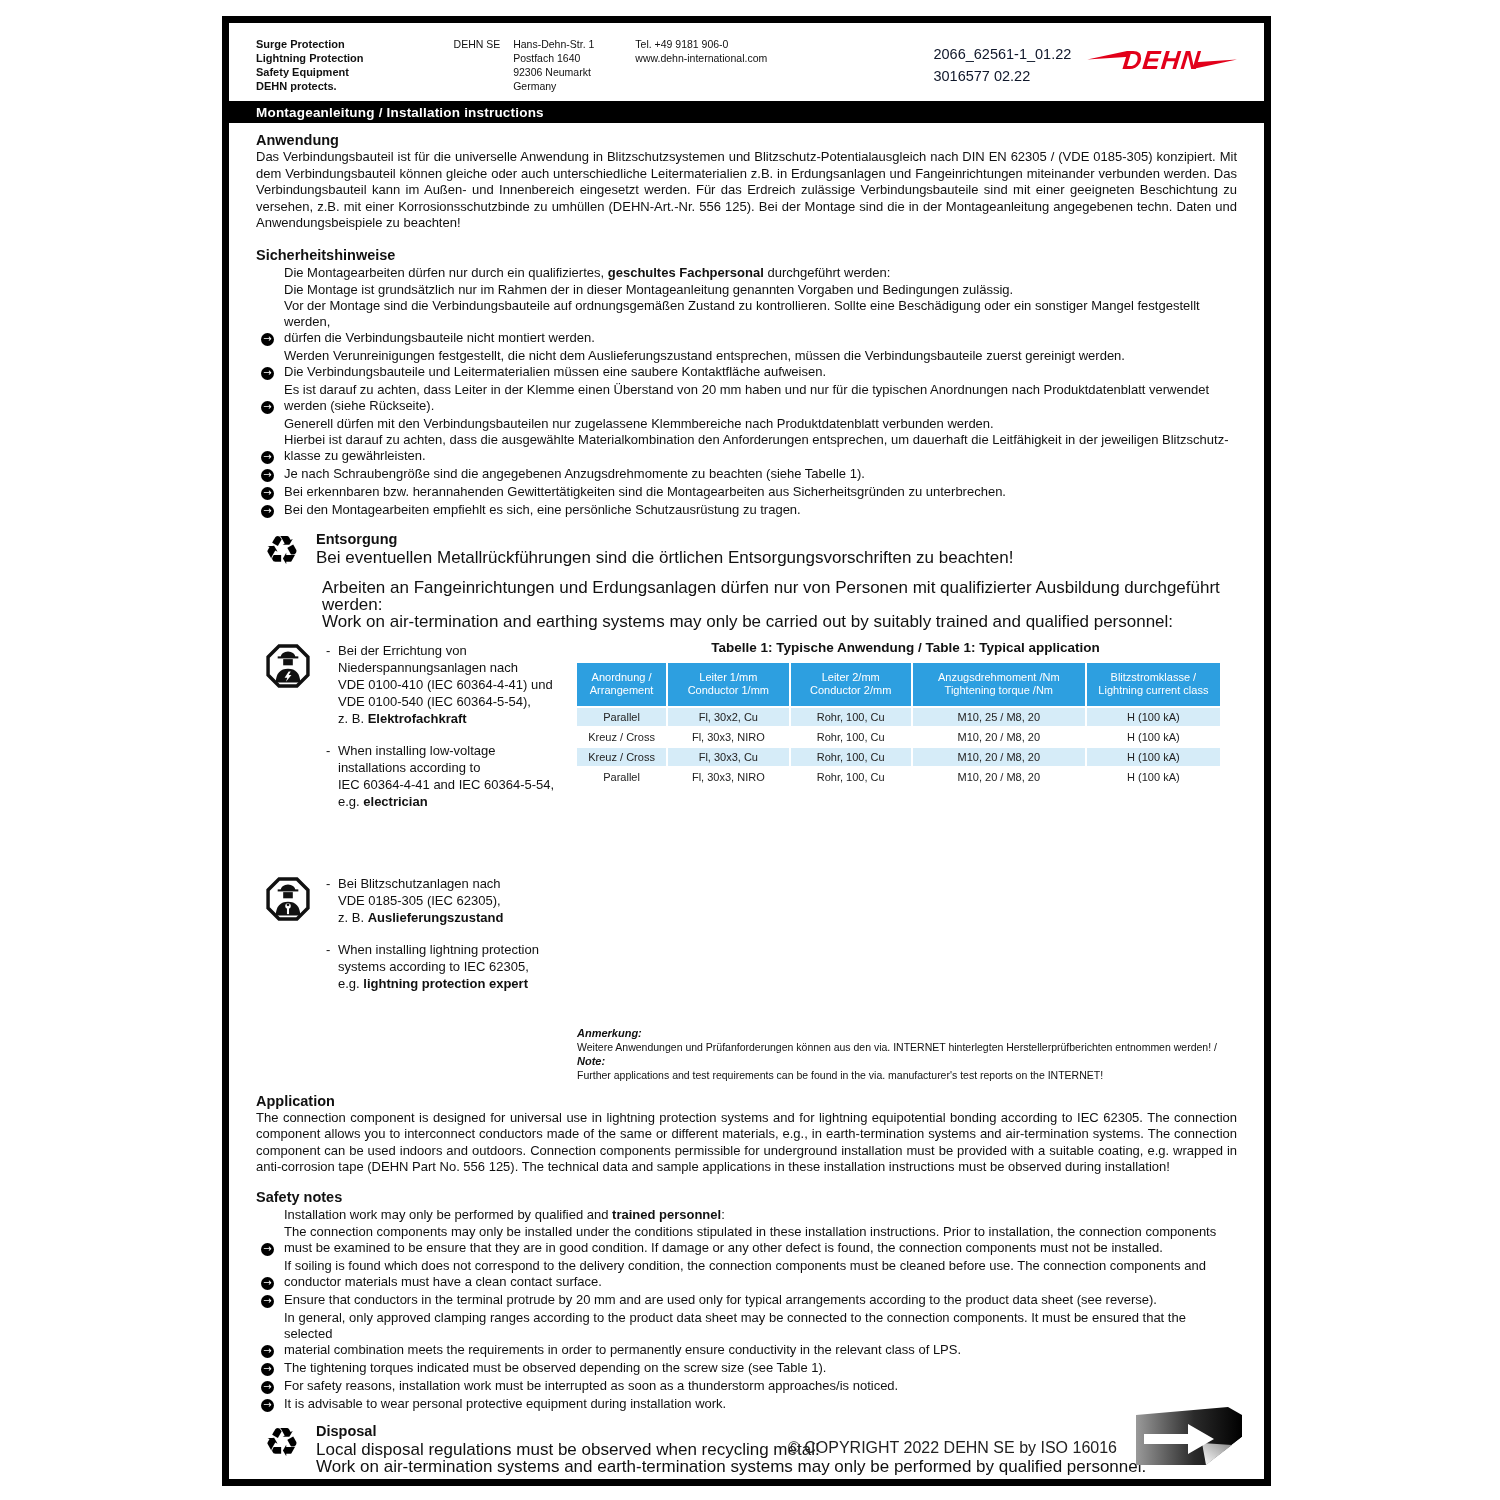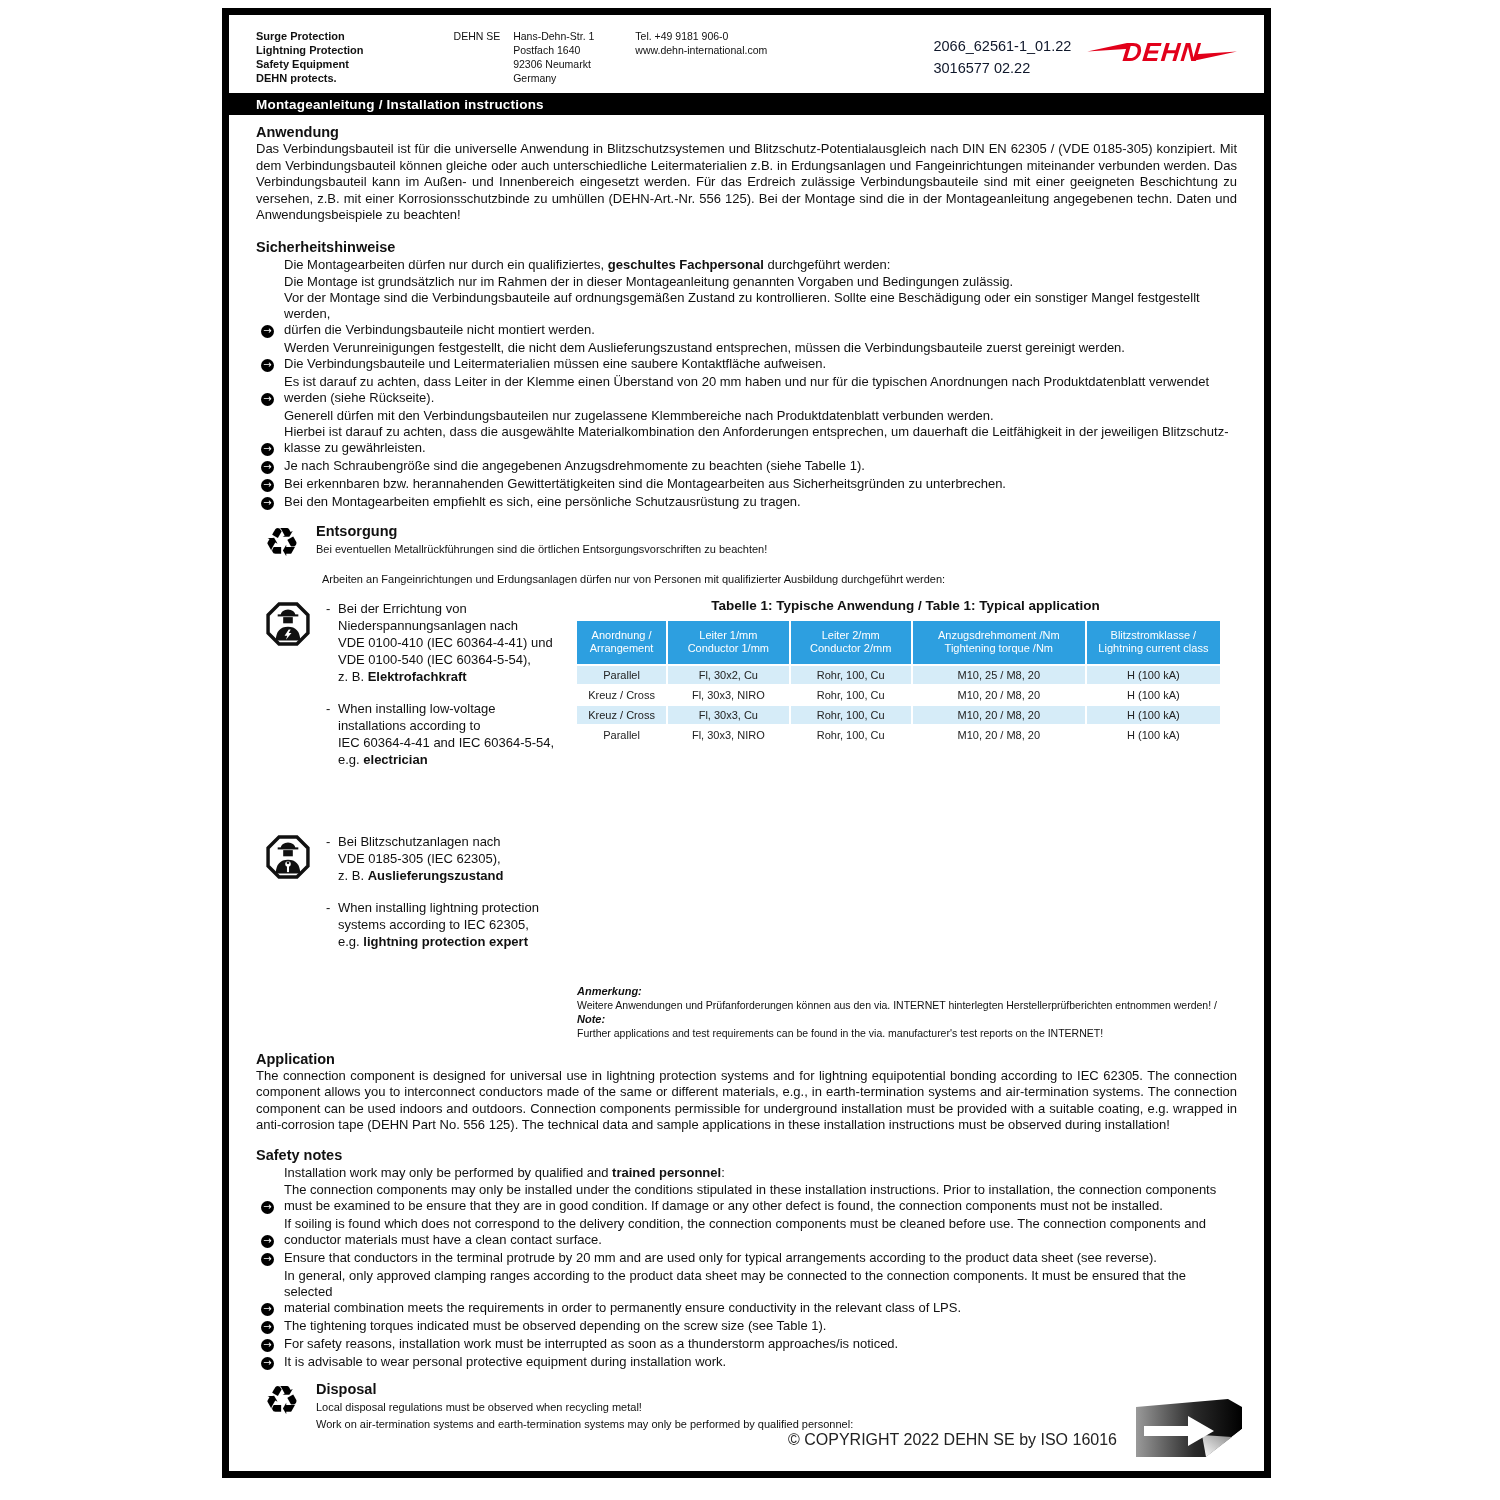--- a/index.html
+++ b/index.html
@@ -3,21 +3,21 @@
 <meta charset="utf-8">
 <style>
   :root{
     --brand:#e2001a;
     --table-head:#2d9fe0;
     --row-alt:#d6ecf8;
     --ink:#111;
   }
   *{margin:0;padding:0;box-sizing:border-box;}
   html,body{width:1500px;height:1500px;background:#fff;font-family:"Liberation Sans",sans-serif;color:var(--ink);}
-  .canvas{position:relative;width:1500px;height:1280px;background:#fff;}
+  .canvas{position:relative;width:1500px;height:1280px;background:#fff;margin-top:8px;}
   .page{
     position:absolute;left:222px;top:8px;width:1049px;height:1470px;
     border:7px solid #000;background:#fff;
   }
   .pad{padding-left:27px;padding-right:27px;}
 
   
   .header-top{display:flex;align-items:flex-start;padding:14px 27px 0 27px;}
   .h-tagline{width:168px;font-size:11px;font-weight:bold;line-height:14px;}
   .h-company{width:98px;font-size:10.5px;line-height:14px;padding-left:36px;}
@@ -44,21 +44,21 @@
   .bul{flex:none;width:13px;height:13px;border-radius:50%;background:#000;color:#fff;
     display:flex;align-items:center;justify-content:center;margin:2px 10px 0 5px;}
   .bul::before{content:"\2192";font-size:10px;line-height:1;font-family:"DejaVu Sans",sans-serif;}
   .b-text{font-size:13px;line-height:16px;white-space:pre-line;}
 
   
   .icon-block{display:flex;align-items:flex-start;}
   .recycle{flex:none;width:52px;margin-left:8px;font-family:"DejaVu Sans",sans-serif;
     font-size:40px;line-height:40px;color:#000;}
   .ib-text .sec-h{margin-bottom:1px;}
-  .ib-line{font-size:11px;line-height:17px;}
+  .ib-line{font-size:17px;line-height:17px;}
 
   
   .two-col{display:flex;margin-top:8px;}
   .col-left{width:318px;flex:none;}
   .col-right{flex:1;}
   .qual-block{display:flex;align-items:flex-start;margin-bottom:10px;}
   .oct-icon{flex:none;width:44px;height:44px;margin:2px 16px 0 10px;}
   .qual-texts{font-size:13px;line-height:17px;}
   .qual-row{display:flex;margin-bottom:15px;}
   .dash{flex:none;width:12px;}
@@ -172,20 +172,21 @@
     </div>
 
     <div class="pad" style="margin-top:12px;">
       <div class="icon-block">
         <span class="recycle">♻</span>
         <div class="ib-text">
           <div class="sec-h">Entsorgung</div>
           <div class="ib-line">Bei eventuellen Metallrückführungen sind die örtlichen Entsorgungsvorschriften zu beachten!</div>
           <div style="height:13px;"></div>
           <div class="ib-line" style="padding-left:6px;">Arbeiten an Fangeinrichtungen und Erdungsanlagen dürfen nur von Personen mit qualifizierter Ausbildung durchgeführt werden:</div>
+          <div class="ib-line" style="padding-left:6px;">Work on air-termination and earthing systems may only be carried out by suitably trained and qualified personnel:</div>
         </div>
       </div>
     </div>
 
     <div class="pad two-col">
       <div class="col-left">
 
         <div class="qual-block" style="margin-top:4px;">
           <svg class="oct-icon" viewBox="0 0 64 64">
             <polygon points="19,3 45,3 61,19 61,45 45,61 19,61 3,45 3,19" fill="#fff" stroke="#111" stroke-width="5"></polygon>

